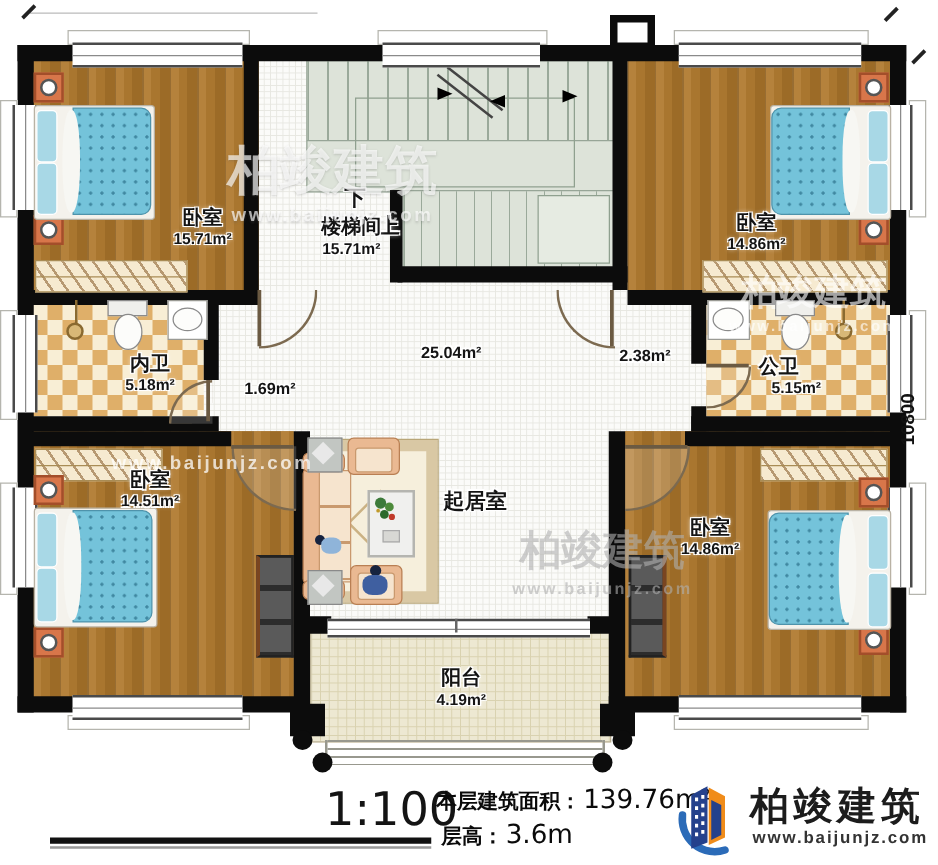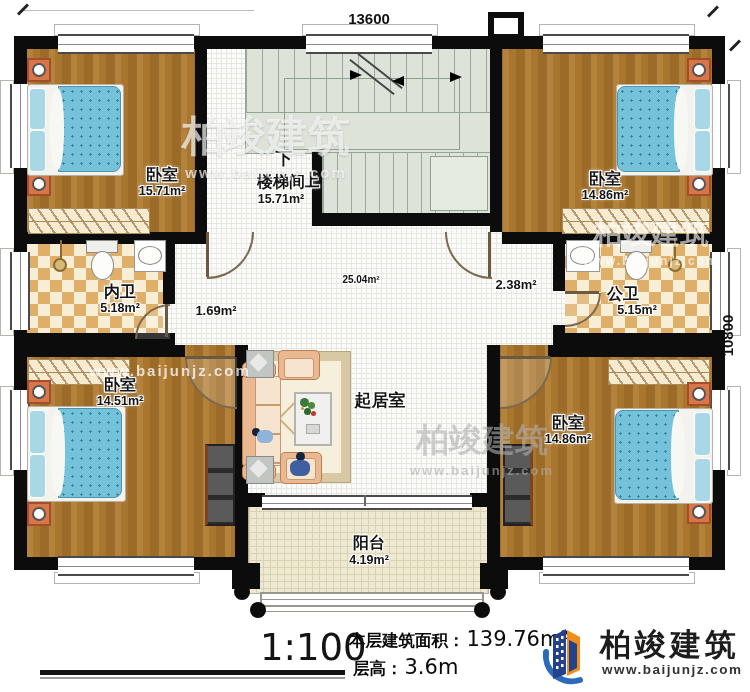--- a/index.html
+++ b/index.html
@@ -234,21 +234,20 @@
   <div class="ctable" style="left:294px;top:392px;width:34px;height:50px"></div>
   <div class="plant" style="left:300px;top:398px"></div>
   <div class="a" style="left:306px;top:424px;width:12px;height:8px;background:#d8d8d4;border:1px solid #aaa"></div>
 
   <div class="rail" style="left:260px;top:592px;width:220px;height:20px"></div>
   <div class="dotcol" style="left:234px;top:584px;width:16px;height:16px"></div>
   <div class="dotcol" style="left:250px;top:602px;width:16px;height:16px"></div>
   <div class="dotcol" style="left:490px;top:584px;width:16px;height:16px"></div>
   <div class="dotcol" style="left:474px;top:602px;width:16px;height:16px"></div>
 
-  <div class="dim" style="left:306px;top:10px;width:126px">13600</div>
   <div class="dim" style="left:697px;top:327px;width:60px;transform:rotate(-90deg)">10800</div>
   <div class="a" style="left:24px;top:10px;width:230px;height:1px;background:#bbb"></div>
   <div class="tick" style="left:16px;top:8px"></div>
   <div class="tick" style="left:706px;top:10px"></div>
   <div class="tick" style="left:728px;top:44px"></div>
 
   <div class="ln halo" style="left:112px;top:166px;width:100px">卧室</div>
   <div class="la halo" style="left:112px;top:184px;width:100px">15.71m²</div>
   <div class="ln halo" style="left:272px;top:150px;width:24px;font-size:17px">下</div>
   <div class="ln halo" style="left:299px;top:172px;width:24px;font-size:17px">上</div>
@@ -258,21 +257,21 @@
   <div class="la halo" style="left:555px;top:188px;width:100px">14.86m²</div>
   <div class="ln halo" style="left:70px;top:283px;width:100px">内卫</div>
   <div class="la halo" style="left:70px;top:301px;width:100px">5.18m²</div>
   <div class="ln halo" style="left:573px;top:285px;width:100px">公卫</div>
   <div class="la halo" style="left:587px;top:303px;width:100px">5.15m²</div>
   <div class="ln halo" style="left:70px;top:376px;width:100px">卧室</div>
   <div class="la halo" style="left:70px;top:394px;width:100px">14.51m²</div>
   <div class="ln halo" style="left:518px;top:414px;width:100px">卧室</div>
   <div class="la halo" style="left:518px;top:432px;width:100px">14.86m²</div>
   <div class="ln halo" style="left:330px;top:392px;width:100px;font-size:17px">起居室</div>
-  <div class="la halo" style="left:311px;top:274px;width:100px;font-size:10px">25.04m²</div>
+  <div class="la halo" style="left:311px;top:274px;width:100px;font-size:13px">25.04m²</div>
   <div class="la halo" style="left:176px;top:303px;width:80px;font-size:13px">1.69m²</div>
   <div class="la halo" style="left:476px;top:277px;width:80px;font-size:13px">2.38m²</div>
   <div class="ln halo" style="left:319px;top:534px;width:100px">阳台</div>
   <div class="la halo" style="left:319px;top:553px;width:100px">4.19m²</div>
 
   <div class="wm" style="left:126px;top:108px;width:280px;color:rgba(255,255,255,.66);text-shadow:0 1px 2px rgba(90,90,90,.25)">
     <span class="b" style="font-size:42px">柏竣建筑</span>
     <span class="u" style="font-size:15px">www.baijunjz.com</span>
   </div>
   <div class="wm" style="left:362px;top:418px;width:240px;color:rgba(175,175,175,.6)">

